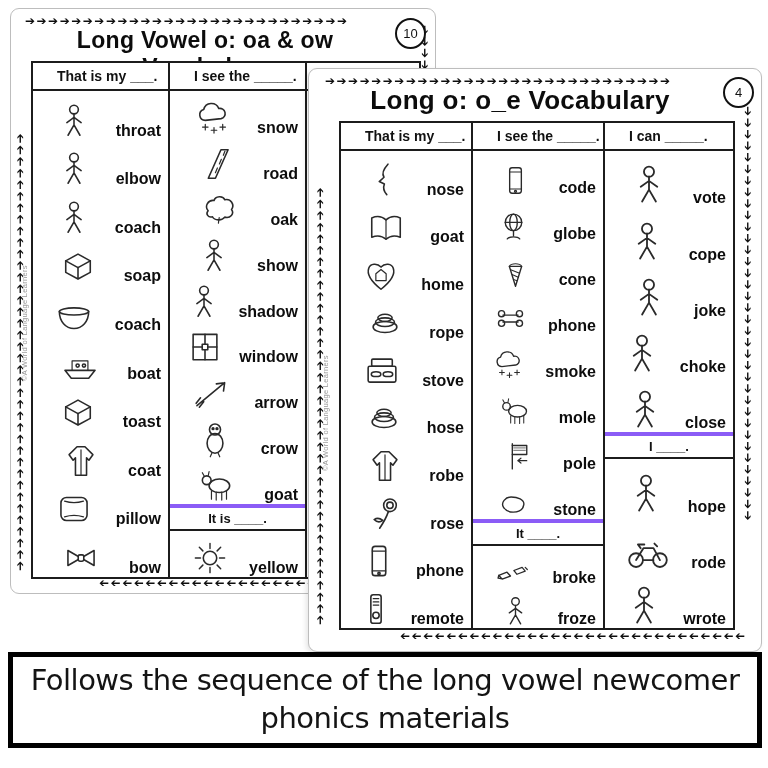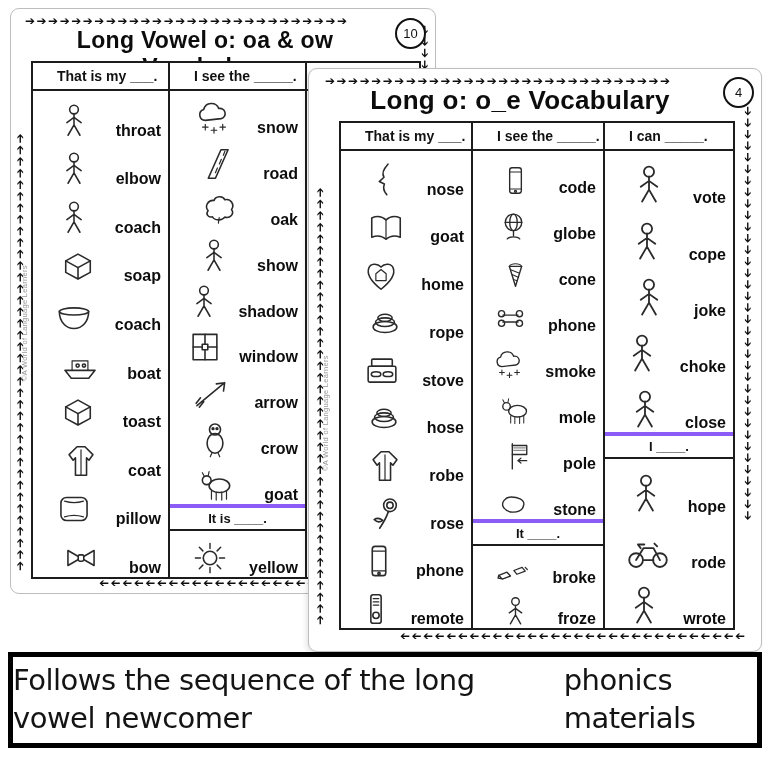--- a/index.html
+++ b/index.html
@@ -46,21 +46,21 @@
   .items{display:flex;flex-direction:column;min-height:0}
   .row{flex:1;display:flex;align-items:flex-end;min-height:0}
   .pic{flex:1;display:flex;justify-content:center;align-items:center;min-width:0}
   .pic svg{width:38px;height:38px;stroke:#2a2a2a;fill:none;stroke-width:2;stroke-linecap:round;stroke-linejoin:round}
   .front .colB .pic svg{width:33px;height:33px}
   .front .colC .pic svg{width:44px;height:44px}
   .word{font-weight:bold;font-size:16px;padding-right:7px;white-space:nowrap;color:#0d0d0d}
   .band{height:21px;flex:none;border-top:4px solid #8b5cf6;border-bottom:2px solid #1c1c1c;
         display:flex;align-items:center;justify-content:center;font-weight:bold;font-size:13px}
   .caption{position:absolute;left:8px;top:652px;width:744px;height:86px;border:5px solid #000;z-index:4;
-           background:#fff;display:flex;flex-direction:row;align-items:center;justify-content:center;
+           background:#fff;display:flex;flex-direction:column;align-items:center;justify-content:center;
            font-family:"DejaVu Sans",sans-serif;font-size:29px;line-height:1.3;color:#141414;letter-spacing:-.5px}
   .defs{position:absolute;width:0;height:0}
 </style>
 </head>
 <body>
 
 <svg class="defs" aria-hidden="true">
 <defs>
   <symbol id="sym-person" viewBox="0 0 48 48">
         <circle cx="24" cy="9.5" r="5.5"></circle>

